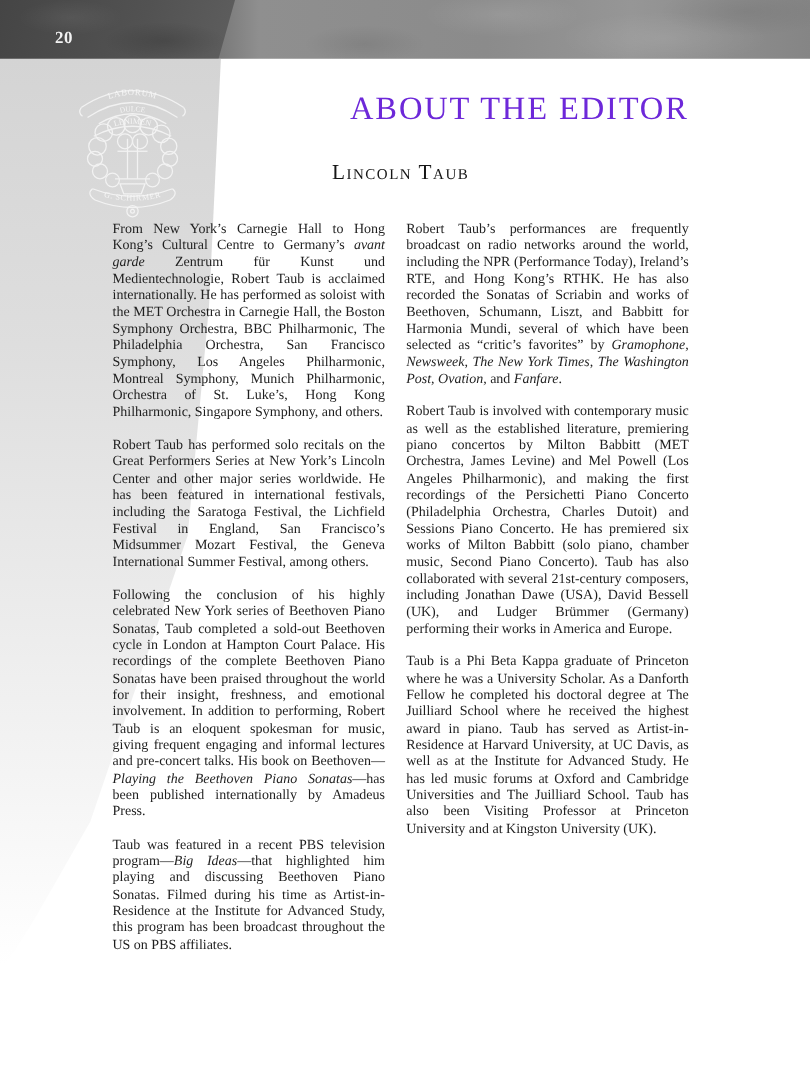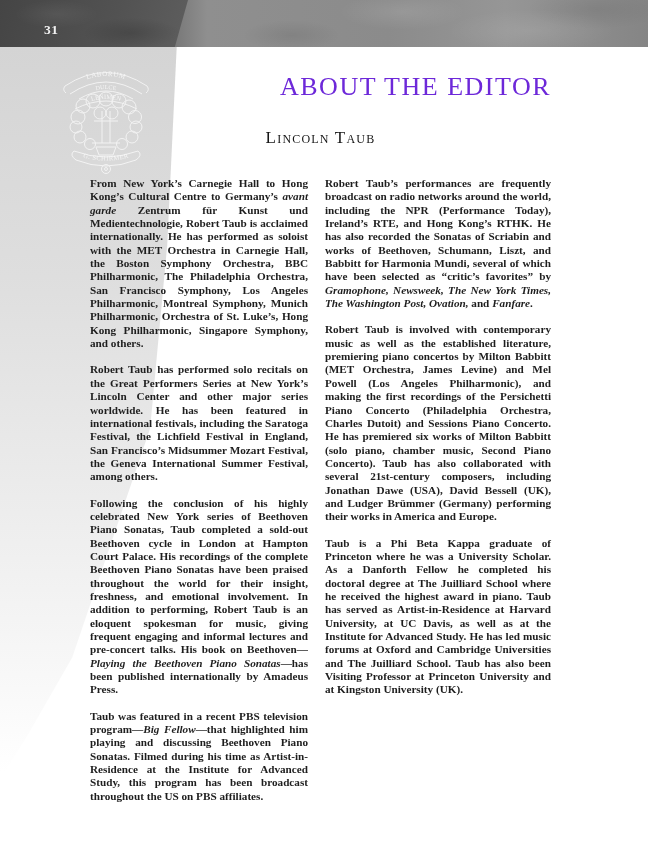--- a/index.html
+++ b/index.html
@@ -49,30 +49,30 @@
     text-align:center;font-size:17px;font-weight:normal;font-variant:small-caps;
     letter-spacing:1.2px;color:#161616;
   }
   
   .columns{
     position:absolute;top:177px;left:90px;width:461px;display:flex;gap:17px;z-index:4;
   }
   .col{text-align:justify;font-size:11.2px;line-height:13.35px;color:#1e1e1e;}
   .col-left{width:218px;}
   .col-right{width:226px;}
-  .col p{margin:0 0 13px 0;font-weight:bold;}
+  .col p{margin:0 0 13px 0;}
   .col p:last-child{margin-bottom:0;}
 </style>
 </head>
 <body>
 
 <div class="band">
   <div class="band-dark"></div>
 </div>
-<span class="page-num">31</span>
+<span class="page-num">20</span>
 
 <div class="wash"></div>
 
 <svg class="emblem" viewBox="0 0 116 120" aria-hidden="true">
   <defs>
     <path id="arcTop" d="M20 34 Q58 8 96 34"></path>
     <path id="arcMid" d="M33 42 Q58 26 83 42"></path>
     <path id="arcLow" d="M29 52 Q58 36 87 52"></path>
     <path id="arcScroll" d="M27 100 Q58 111 89 100"></path>
   </defs>
@@ -133,20 +133,20 @@
 </svg>
 
 <h1 class="title">ABOUT THE EDITOR</h1>
 <h2 class="subtitle">Lincoln Taub</h2>
 
 <div class="columns">
   <div class="col col-left">
       <p>From New York’s Carnegie Hall to Hong Kong’s Cultural Centre to Germany’s <i>avant garde</i> Zentrum für Kunst und Medientechnologie, Robert Taub is acclaimed internationally. He has performed as soloist with the MET Orchestra in Carnegie Hall, the Boston Symphony Orchestra, BBC Philharmonic, The Philadelphia Orchestra, San Francisco Symphony, Los Angeles Philharmonic, Montreal Symphony, Munich Philharmonic, Orchestra of St. Luke’s, Hong Kong Philharmonic, Singapore Symphony, and others.</p>
       <p>Robert Taub has performed solo recitals on the Great Performers Series at New York’s Lincoln Center and other major series worldwide. He has been featured in international festivals, including the Saratoga Festival, the Lichfield Festival in England, San Francisco’s Midsummer Mozart Festival, the Geneva International Summer Festival, among others.</p>
       <p>Following the conclusion of his highly celebrated New York series of Beethoven Piano Sonatas, Taub completed a sold-out Beethoven cycle in London at Hampton Court Palace. His recordings of the complete Beethoven Piano Sonatas have been praised throughout the world for their insight, freshness, and emotional involvement. In addition to performing, Robert Taub is an eloquent spokesman for music, giving frequent engaging and informal lectures and pre-concert talks. His book on Beethoven—<i>Playing the Beethoven Piano Sonatas</i>—has been published internationally by Amadeus Press.</p>
-      <p>Taub was featured in a recent PBS television program—<i>Big Fellow</i>—that highlighted him playing and discussing Beethoven Piano Sonatas. Filmed during his time as Artist-in-Residence at the Institute for Advanced Study, this program has been broadcast throughout the US on PBS affiliates.</p>
+      <p>Taub was featured in a recent PBS television program—<i>Big Ideas</i>—that highlighted him playing and discussing Beethoven Piano Sonatas. Filmed during his time as Artist-in-Residence at the Institute for Advanced Study, this program has been broadcast throughout the US on PBS affiliates.</p>
     </div>
   <div class="col col-right">
       <p>Robert Taub’s performances are frequently broadcast on radio networks around the world, including the NPR (Performance Today), Ireland’s RTE, and Hong Kong’s RTHK. He has also recorded the Sonatas of Scriabin and works of Beethoven, Schumann, Liszt, and Babbitt for Harmonia Mundi, several of which have been selected as “critic’s favorites” by <i>Gramophone, Newsweek, The New York Times, The Washington Post, Ovation,</i> and <i>Fanfare</i>.</p>
       <p>Robert Taub is involved with contemporary music as well as the established literature, premiering piano concertos by Milton Babbitt (MET Orchestra, James Levine) and Mel Powell (Los Angeles Philharmonic), and making the first recordings of the Persichetti Piano Concerto (Philadelphia Orchestra, Charles Dutoit) and Sessions Piano Concerto. He has premiered six works of Milton Babbitt (solo piano, chamber music, Second Piano Concerto). Taub has also collaborated with several 21st-century composers, including Jonathan Dawe (USA), David Bessell (UK), and Ludger Brümmer (Germany) performing their works in America and Europe.</p>
       <p>Taub is a Phi Beta Kappa graduate of Princeton where he was a University Scholar. As a Danforth Fellow he completed his doctoral degree at The Juilliard School where he received the highest award in piano. Taub has served as Artist-in-Residence at Harvard University, at UC Davis, as well as at the Institute for Advanced Study. He has led music forums at Oxford and Cambridge Universities and The Juilliard School. Taub has also been Visiting Professor at Princeton University and at Kingston University (UK).</p>
     </div>
 </div>
 
 </body></html>

